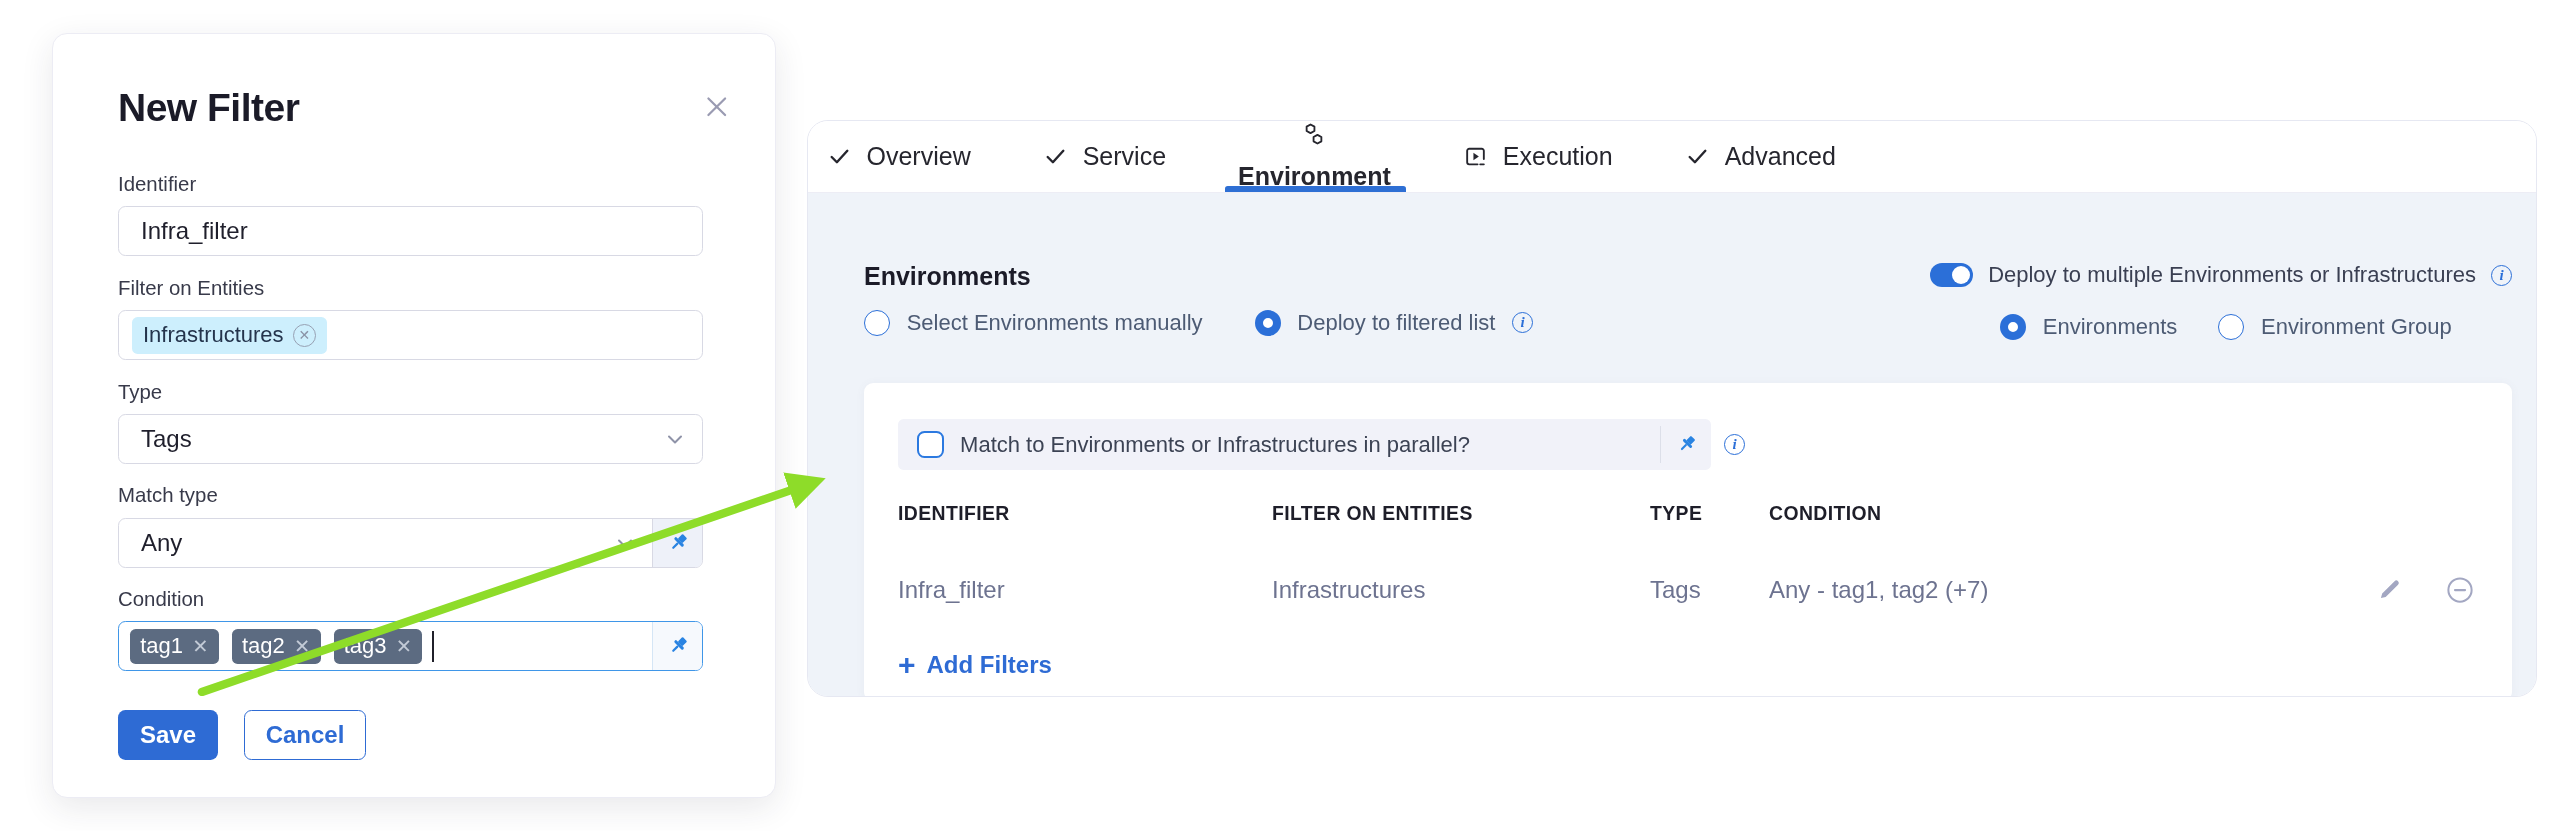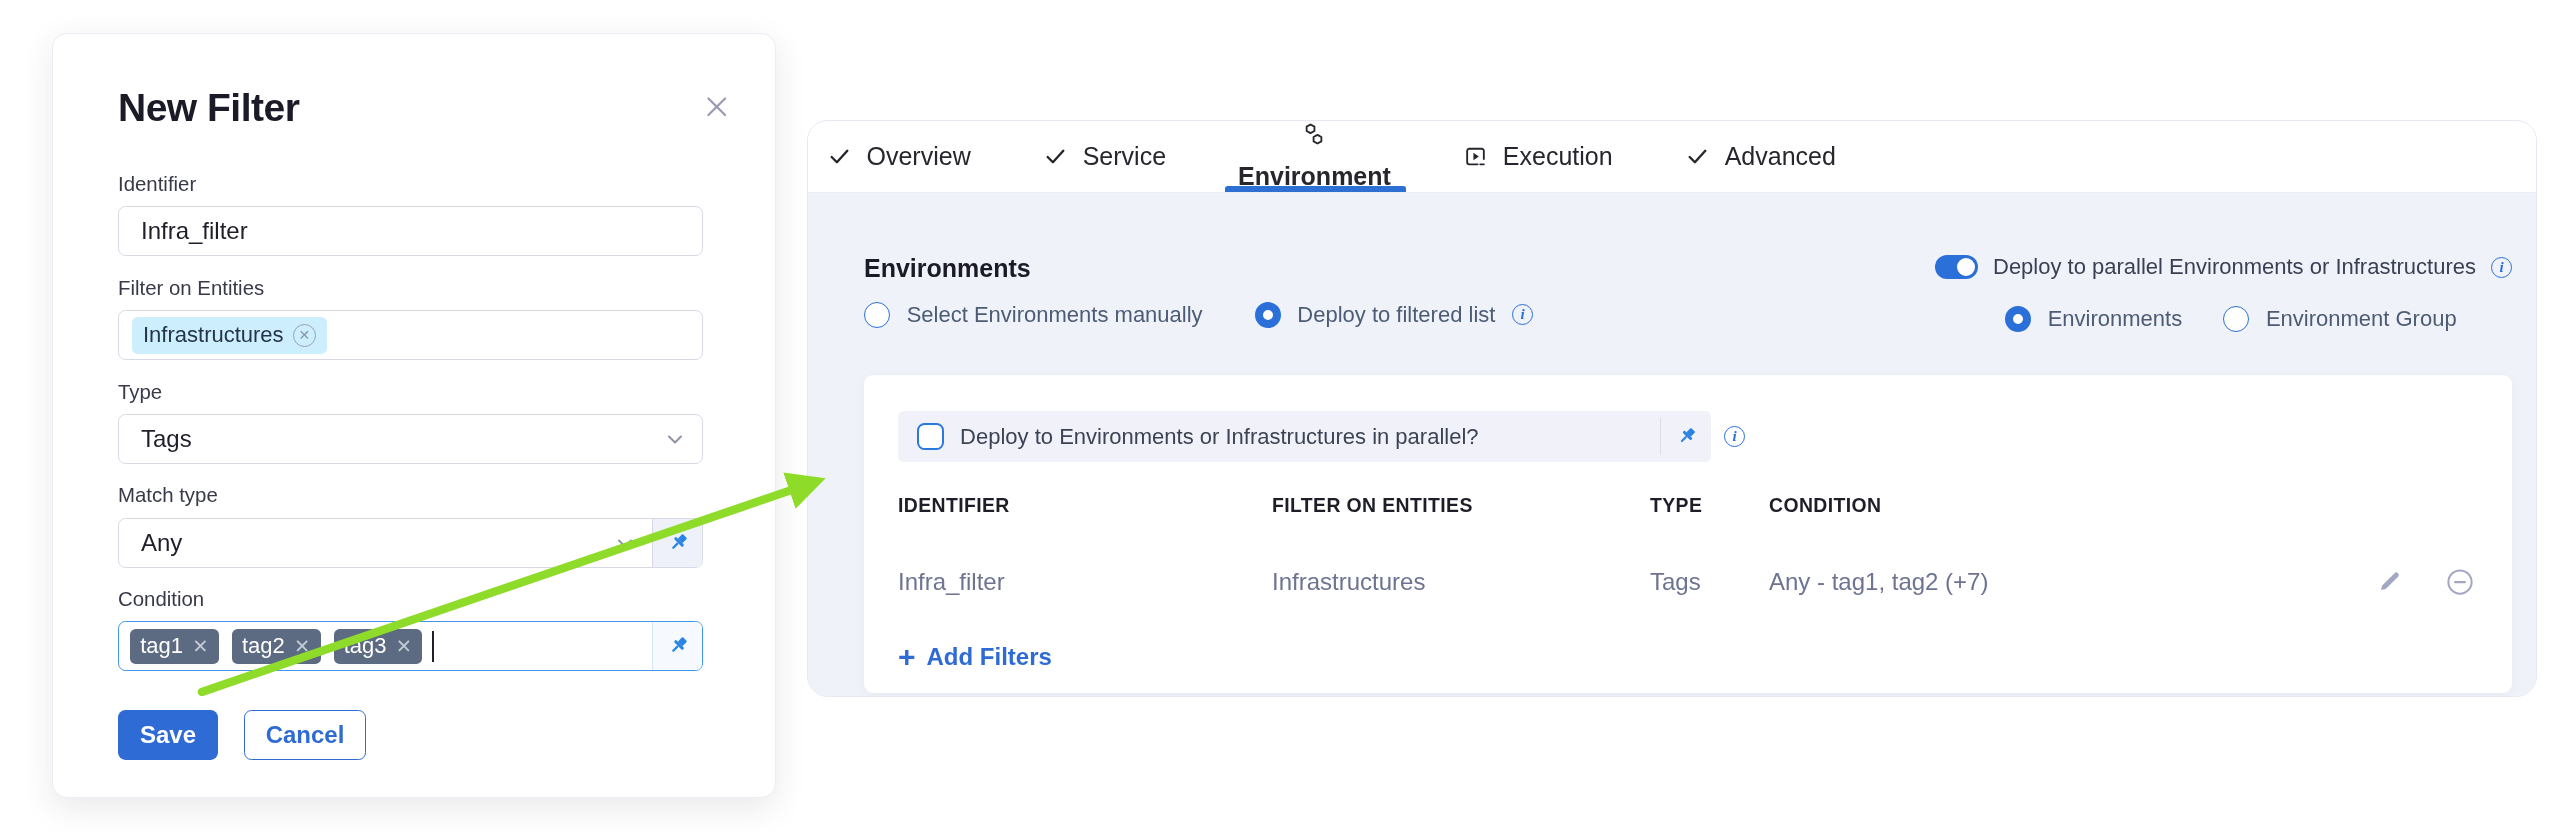--- a/index.html
+++ b/index.html
@@ -42,21 +42,21 @@
   
   .panel { position:absolute; left:807px; top:120px; width:1730px; height:577px;
     border:0.9px solid #e6e8f2; border-radius:21px; overflow:hidden; z-index:1; }
   .tabbar { height:72px; background:#fff; display:flex; align-items:center; padding-left:18.5px;
     gap:72px; border-bottom:0.9px solid #ededf5; }
   .tab { position:relative; height:100%; display:flex; align-items:center; gap:15px;
     font-size:25px; color:#26262e; cursor:pointer; }
   .tab.selected { font-weight:700;flex-direction:column; }
   .tab .underline { position:absolute; left:-13px; right:-15px; bottom:0; height:5.6px;
     background:#2e6fd4; border-radius:2.8px 2.8px 0 0; }
-  .content { height:505px; background:#eff3f9; padding:0 24px 0 56px; }
+  .content { height:505px; background:#eff3f9; padding:8px 24px 0 56px; }
   .content-top { display:flex; justify-content:space-between; align-items:flex-start; padding-top:61px; }
   .h-env { font-size:25px; font-weight:700; color:#1b1b28; }
   .radio-row { display:flex; align-items:center; margin-top:18.5px; }
   .radio { width:26px; height:26px; border-radius:50%; background:#fff; border:1.9px solid #2b6fd8;
     flex:0 0 auto; cursor:pointer; }
   .radio.on { border-width:8.3px; }
   .radio-lbl { font-size:22px; color:#4d5b74; margin-left:16.7px; cursor:pointer; }
   .gap56 { width:52px; } .gap44 { width:41px; }
   .right-col { display:flex; flex-direction:column; align-items:flex-start; }
   .toggle-row { display:flex; align-items:center; gap:15px; }
@@ -228,38 +228,38 @@
           <span class="radio-lbl">Deploy to filtered list</span>
           <span class="gap44" style="width:16.7px"></span>
           <span class="info">i</span>
         </div>
       </div>
       <div class="right-col">
         <div class="toggle-row">
           <span class="toggle">
               <span class="knob"></span>
             </span>
-          <span class="toggle-lbl">Deploy to parallel Environments or Infrastructures</span>
+          <span class="toggle-lbl">Deploy to multiple Environments or Infrastructures</span>
           <span class="info">i</span>
         </div>
         <div class="env-radios">
           <span class="radio on"></span>
           <span class="radio-lbl">Environments</span>
           <span class="gap44"></span>
           <span class="radio"></span>
           <span class="radio-lbl">Environment Group</span>
         </div>
       </div>
     </div>
 
     <div class="card">
       <div class="cb-row-wrap">
         <div class="cb-row">
           <span class="checkbox"></span>
-          <span class="cb-lbl">Deploy to Environments or Infrastructures in parallel?</span>
+          <span class="cb-lbl">Match to Environments or Infrastructures in parallel?</span>
           <span class="cb-div"></span>
           <span class="cb-pin">
             <svg width="25" height="25" viewBox="0 0 24 24">
                 <g transform="rotate(45 12 12)" fill="#2a84e2">
                   <rect x="9" y="3" width="6" height="6.4" rx="1"></rect>
                   <rect x="6.4" y="9.2" width="11.2" height="2.8" rx="1.4"></rect>
                   <rect x="11" y="11.8" width="2" height="7.4" rx="1"></rect>
                 </g>
               </svg>
           </span>

